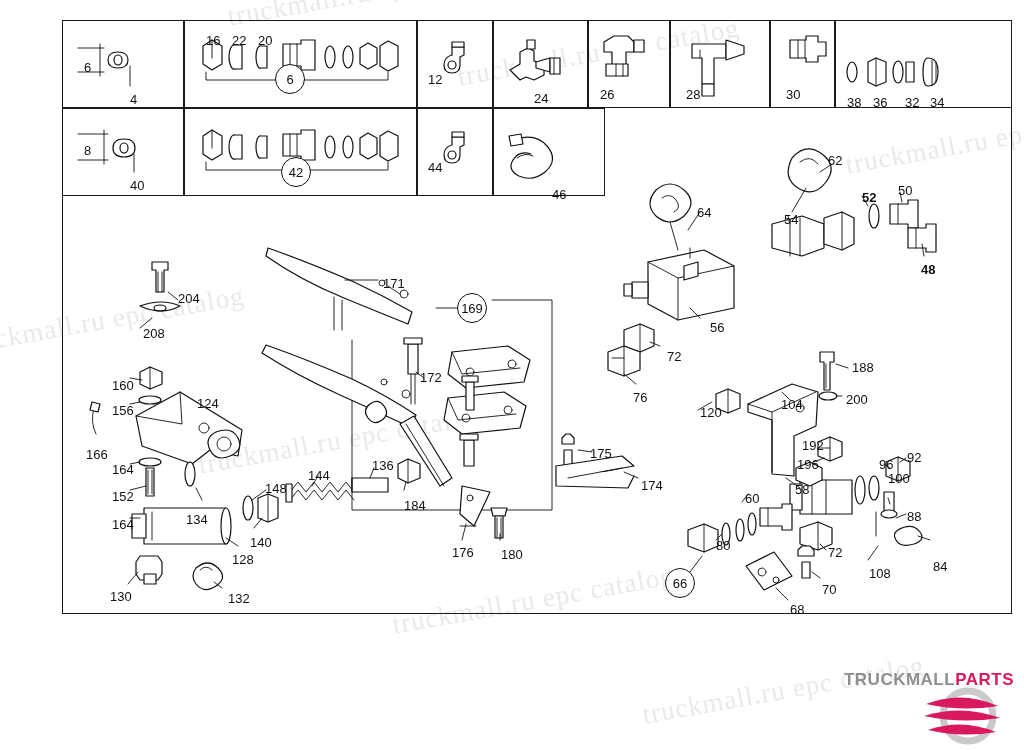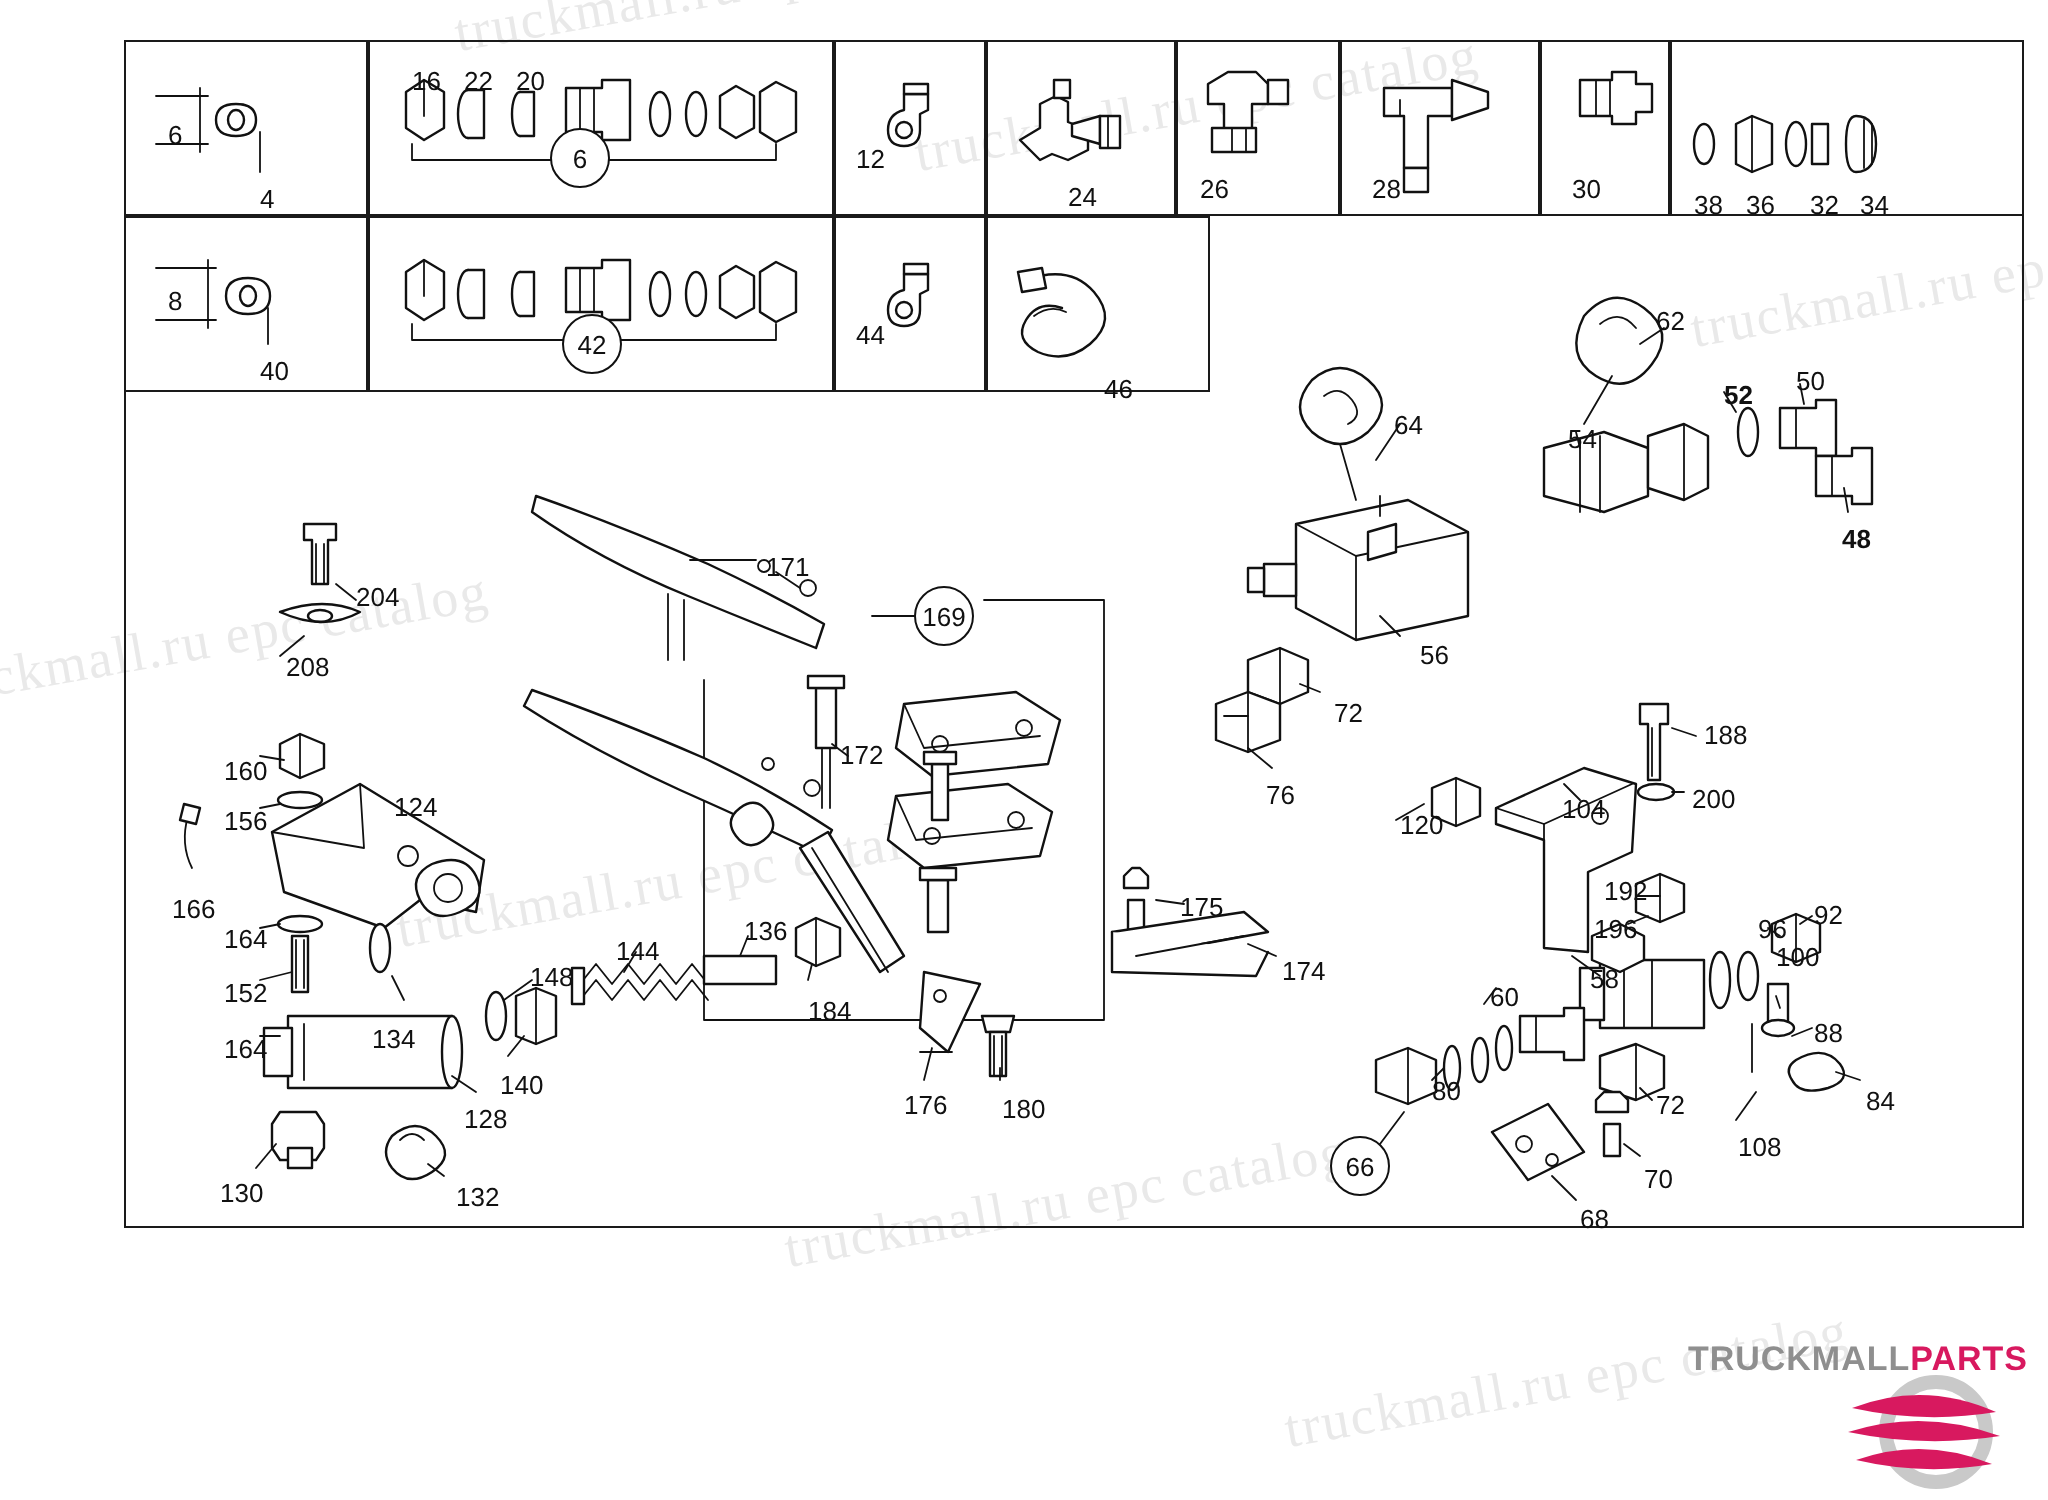--- a/index.html
+++ b/index.html
@@ -572,21 +572,21 @@
       <div class="lbl" style="left: 781px; top: 381px; margin-top: 16px;">104</div>
       <div class="lbl" style="left: 700px; top: 405px;">120</div>
       <div class="lbl" style="left: 802px; top: 438px;">192</div>
       <div class="lbl" style="left: 797px; top: 457px;">196</div>
       <div class="lbl" style="left: 879px; top: 457px;">96</div>
       <div class="lbl" style="left: 907px; top: 450px;">92</div>
       <div class="lbl" style="left: 795px; top: 482px;">58</div>
       <div class="lbl" style="left: 745px; top: 491px;">60</div>
       <div class="lbl" style="left: 888px; top: 471px;">100</div>
       <div class="lbl" style="left: 907px; top: 509px;">88</div>
-      <div class="lbl" style="left: 933px; top: 543px;">84</div>
+      <div class="lbl" style="left: 933px; top: 559px;">84</div>
       <div class="lbl" style="left: 869px; top: 566px;">108</div>
       <div class="lbl" style="left: 828px; top: 545px;">72</div>
       <div class="lbl" style="left: 822px; top: 582px;">70</div>
       <div class="lbl" style="left: 790px; top: 602px;">68</div>
       <div class="lbl" style="left: 716px; top: 538px;">80</div>
       <div class="circ" style="left: 665px; top: 568px; width: 30px; height: 30px;">66</div>
     </div>
 
   <div class="brand">
     <div class="txt">

